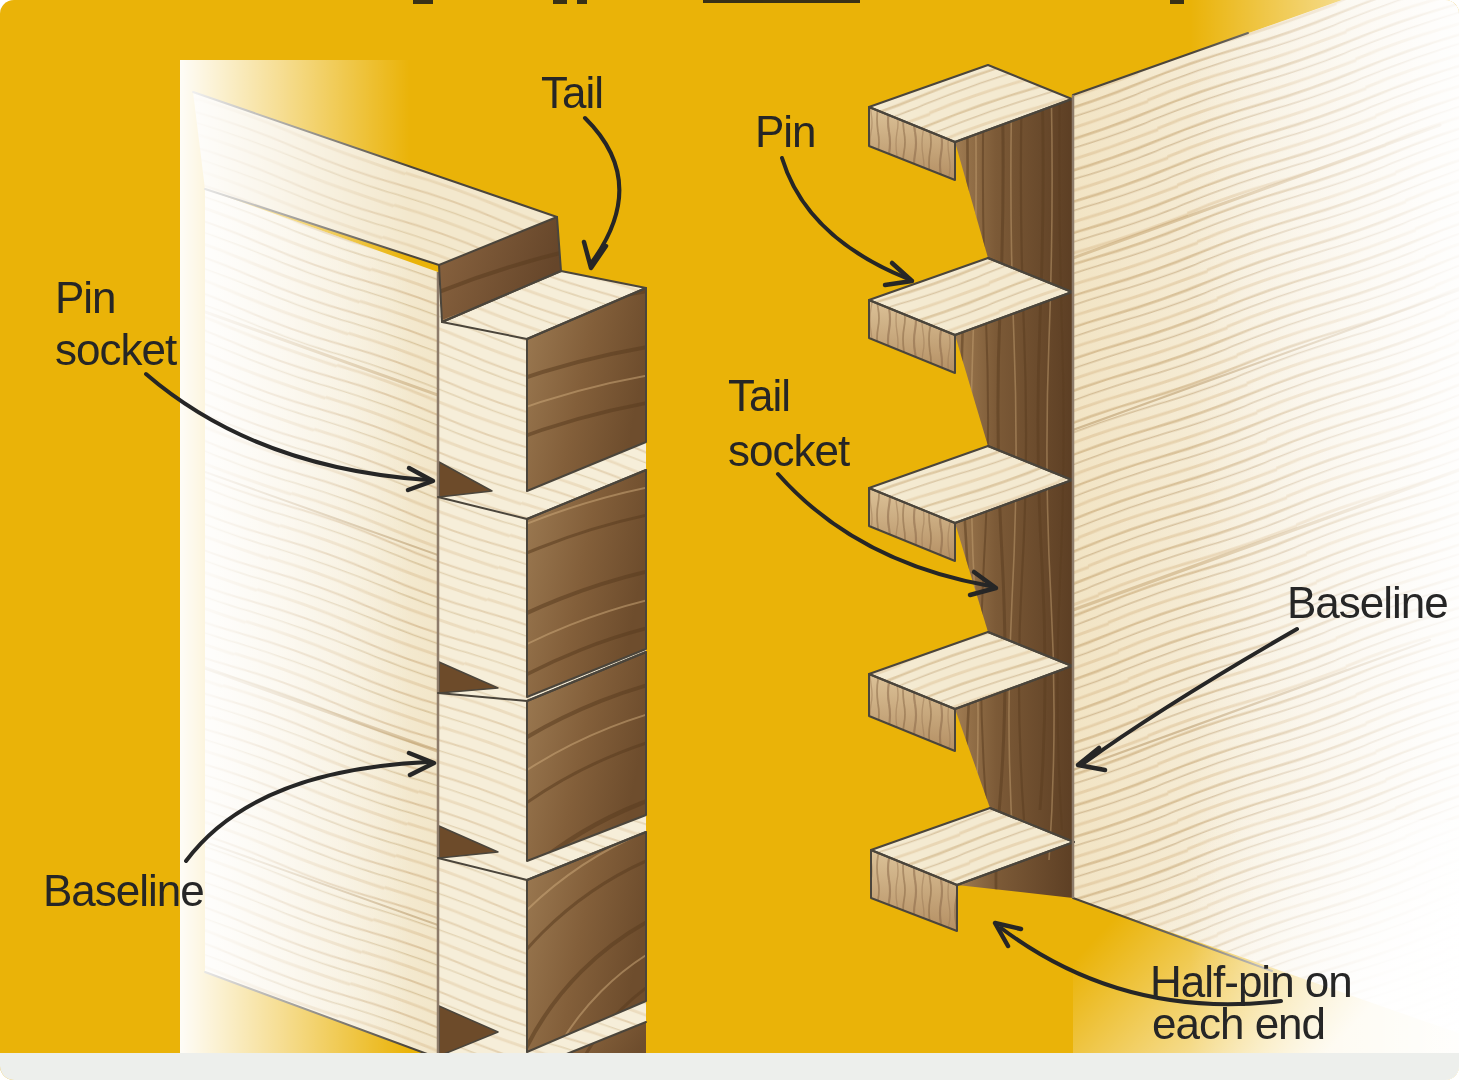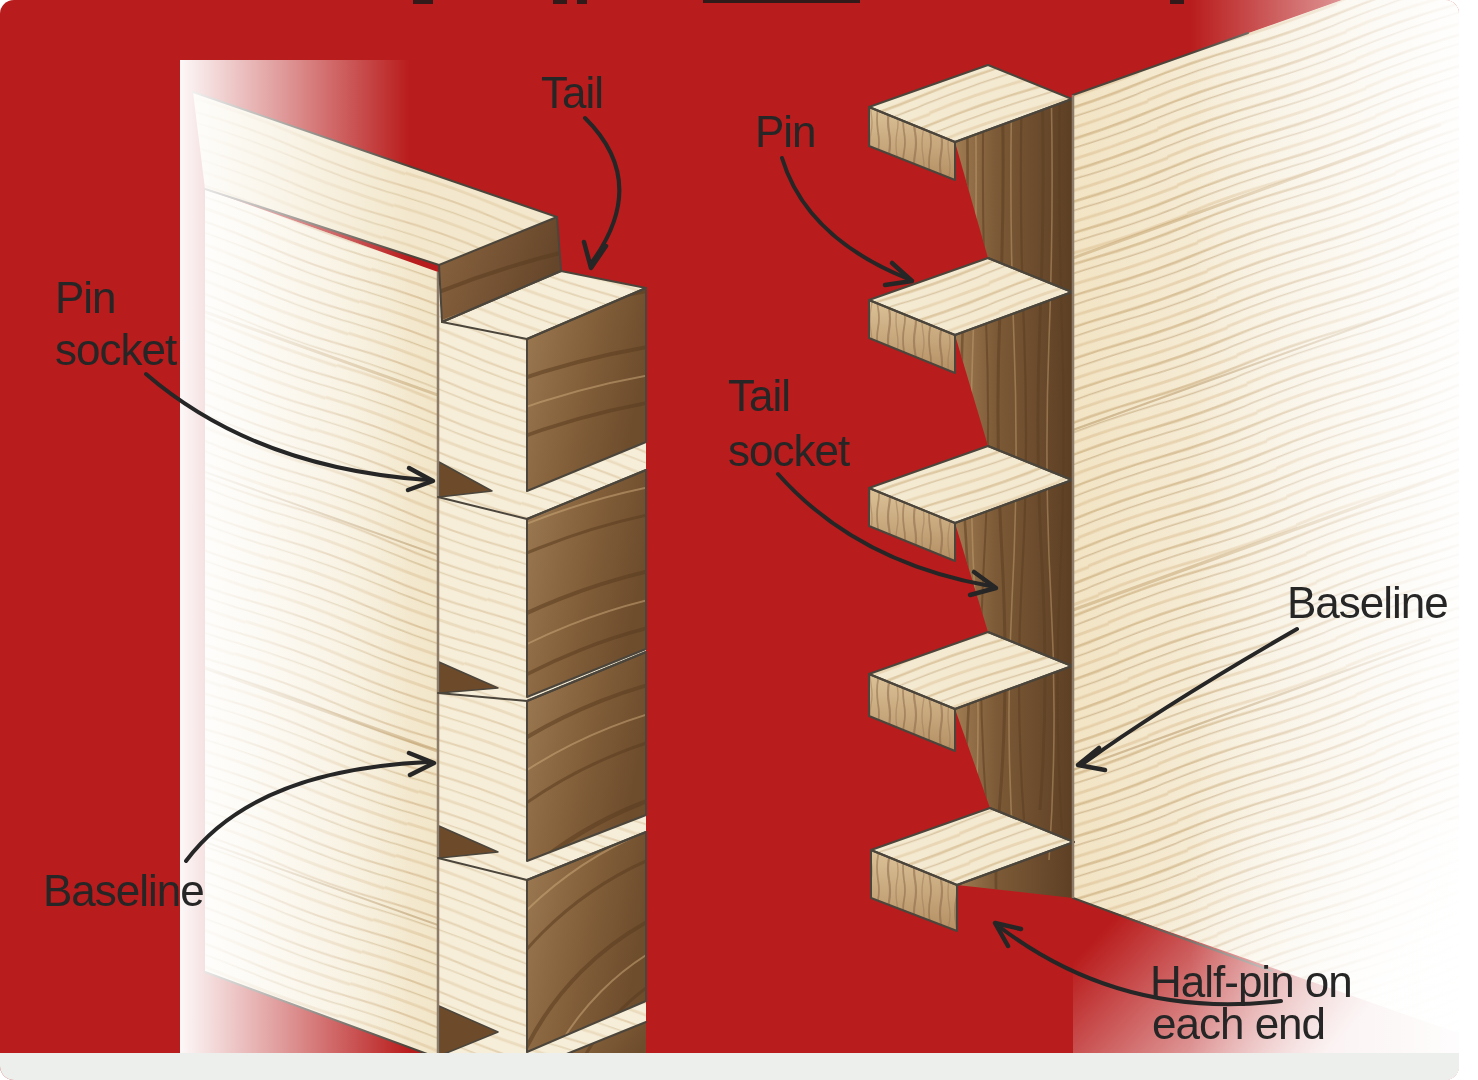--- a/index.html
+++ b/index.html
@@ -1,16 +1,16 @@
 <!DOCTYPE html>
 <html><head>
 <meta charset="utf-8">
 <style>
   html,body{margin:0;padding:0;background:#ffffff;}
-  .page{position:relative;width:1459px;height:1080px;background:#b91c1c;overflow:hidden;
+  .page{position:relative;width:1459px;height:1080px;background:#eab308;overflow:hidden;
         font-family:"Liberation Sans", sans-serif;border-radius:14px;}
   .page svg{position:absolute;left:0;top:0;}
   text.lbl{font-family:"Liberation Sans", sans-serif;font-size:44px;letter-spacing:-1px;fill:#262626;}
   .arrow{stroke:#262626;stroke-width:4;fill:none;stroke-linecap:round;}
   .ahead{stroke:#262626;stroke-width:4.5;fill:none;stroke-linecap:round;stroke-linejoin:round;}
   .oline{stroke:#4b453b;stroke-width:2;fill:none;stroke-linejoin:round;stroke-linecap:round;}
 </style>
 </head>
 <body>
 

